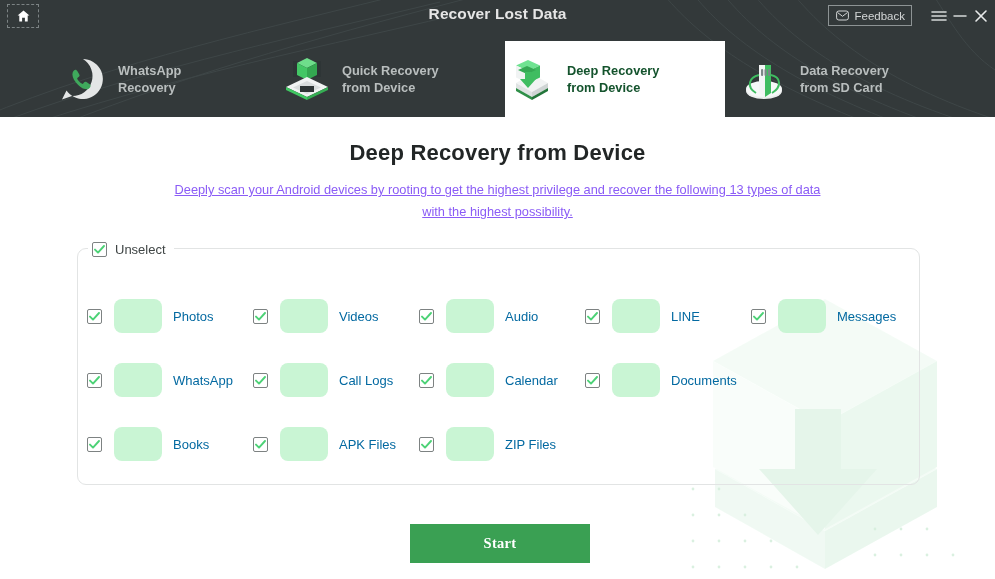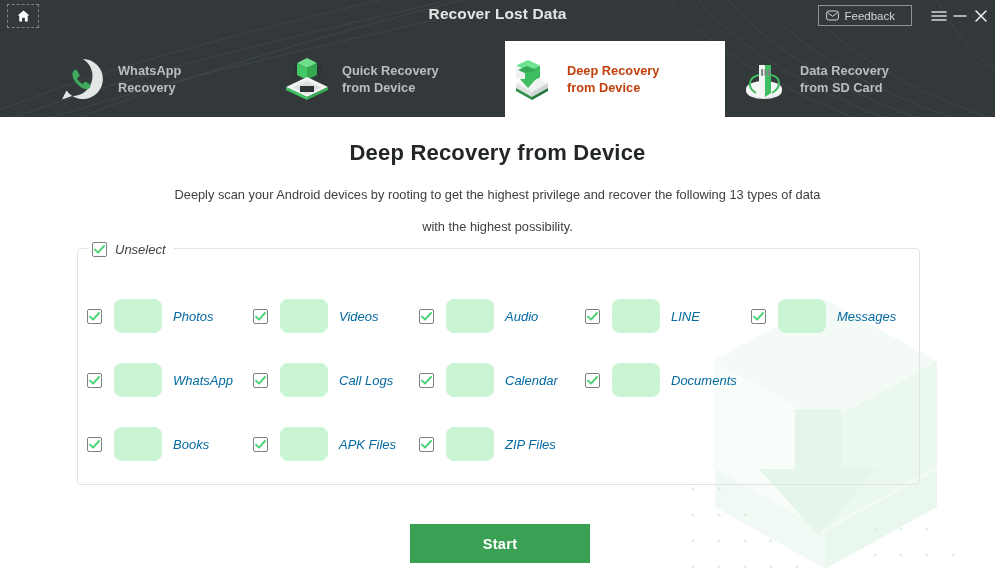--- a/index.html
+++ b/index.html
@@ -44,21 +44,21 @@
     color: #e5e5e5;
     font-size: 15.5px; font-weight: bold;
     letter-spacing: 0.1px;
     pointer-events: none;
   }
   .feedback-btn {
     position: absolute; right: 83px; top: 5px;
     height: 21px;
     border: 1px solid #8d9394;
     display: flex; align-items: center; gap: 5px;
-    padding: 0 16px 0 7px;
+    padding: 0 6px 0 7px;
     cursor: pointer;
   }
   .feedback-btn .fb-label {
     color: #d3d6d6; font-size: 11.5px;
   }
   .win-ctrl {
     position: absolute; top: 7px;
     width: 18px; height: 18px;
     display: flex; align-items: center; justify-content: center;
     cursor: pointer;
@@ -85,21 +85,21 @@
   .tab .tab-label {
     margin-left: 8px;
     font-size: 12.8px; font-weight: bold;
     line-height: 17px;
     color: #b9bebe;
     white-space: pre-line;
   }
   .tab.active {
     background: #ffffff;
   }
-  .tab.active .tab-label { color: #c2410c; }
+  .tab.active .tab-label { color: #14532d; }
 
   .tab-wa   { left: 56px;  width: 210px; }
   .tab-qr   { left: 280px; width: 215px; }
   .tab-dr   { left: 505px; width: 220px; }
   .tab-sd   { left: 738px; width: 215px; }
 
   
   .main {
     position: absolute; left: 0; top: 117px;
     width: 995px; height: 462px;
@@ -114,30 +114,29 @@
   .page-title {
     position: absolute; left: 0; top: 23px; width: 995px;
     text-align: center;
     font-size: 22px; font-weight: bold; color: #222626;
     letter-spacing: 0.2px;
   }
   .page-desc {
     position: absolute; left: 50%; top: 62px;
     transform: translateX(-50%);
     width: 660px; text-align: center;
-    font-size: 12.8px; color: #404040; line-height: 32px;
+    font-size: 12.8px; color: #8b5cf6; line-height: 22px; text-decoration: underline;
   }
 
   
   .panel {
     position: absolute; left: 77px; top: 131px;
     width: 843px; height: 237px;
     border: 1px solid #e2e4e4;
-    border-radius: 4px;
-    font-style: italic;
+    border-radius: 9px;
   }
   .panel-legend {
     position: absolute; left: 10px; top: -9px;
     height: 18px;
     background: #ffffff;
     padding: 0 8px 0 4px;
     display: flex; align-items: center; gap: 8px;
     cursor: pointer;
   }
   .panel-legend .legend-text {
@@ -185,21 +184,21 @@
   }
   .cb svg { display:block; }
 
   
   .start-btn {
     position: absolute; left: 410px; top: 407px;
     width: 180px; height: 39px;
     background: #3aa053;
     color: #ffffff;
     border: none;
-    font-family: Liberation Sans, sans-serif;
+    font-family: Liberation Serif, serif;
     font-size: 14.5px; font-weight: bold;
     cursor: pointer;
     letter-spacing: 0.3px;
   }
 </style>
 </head>
 <body>
 
 <div id="app">
 

